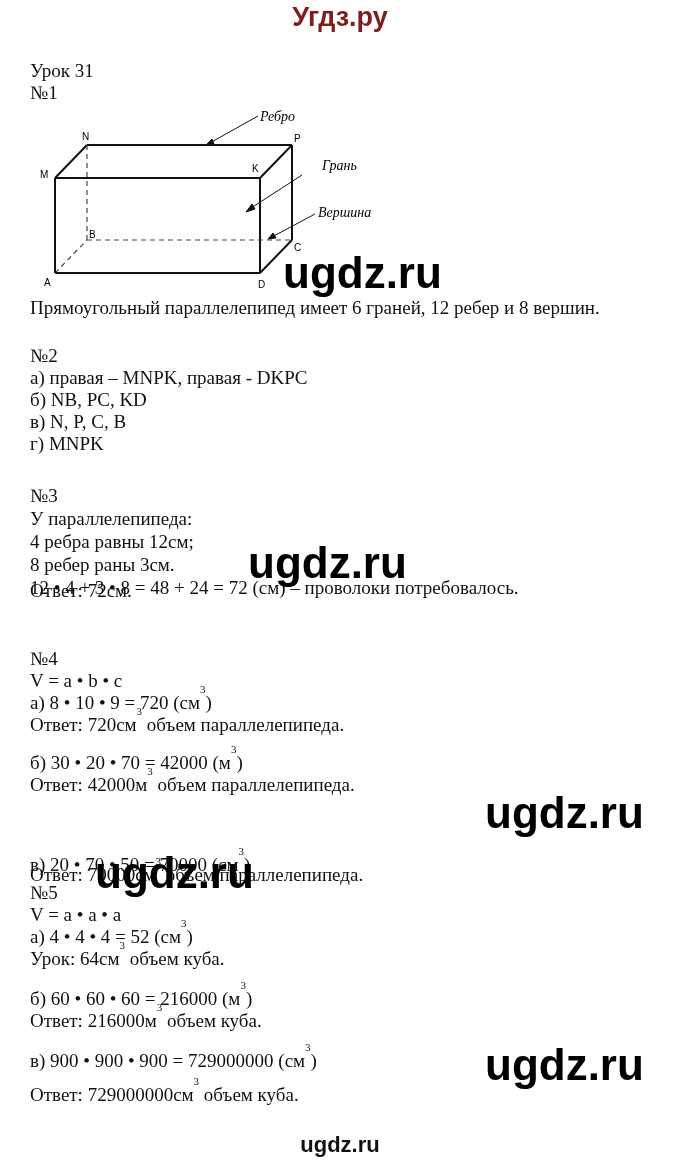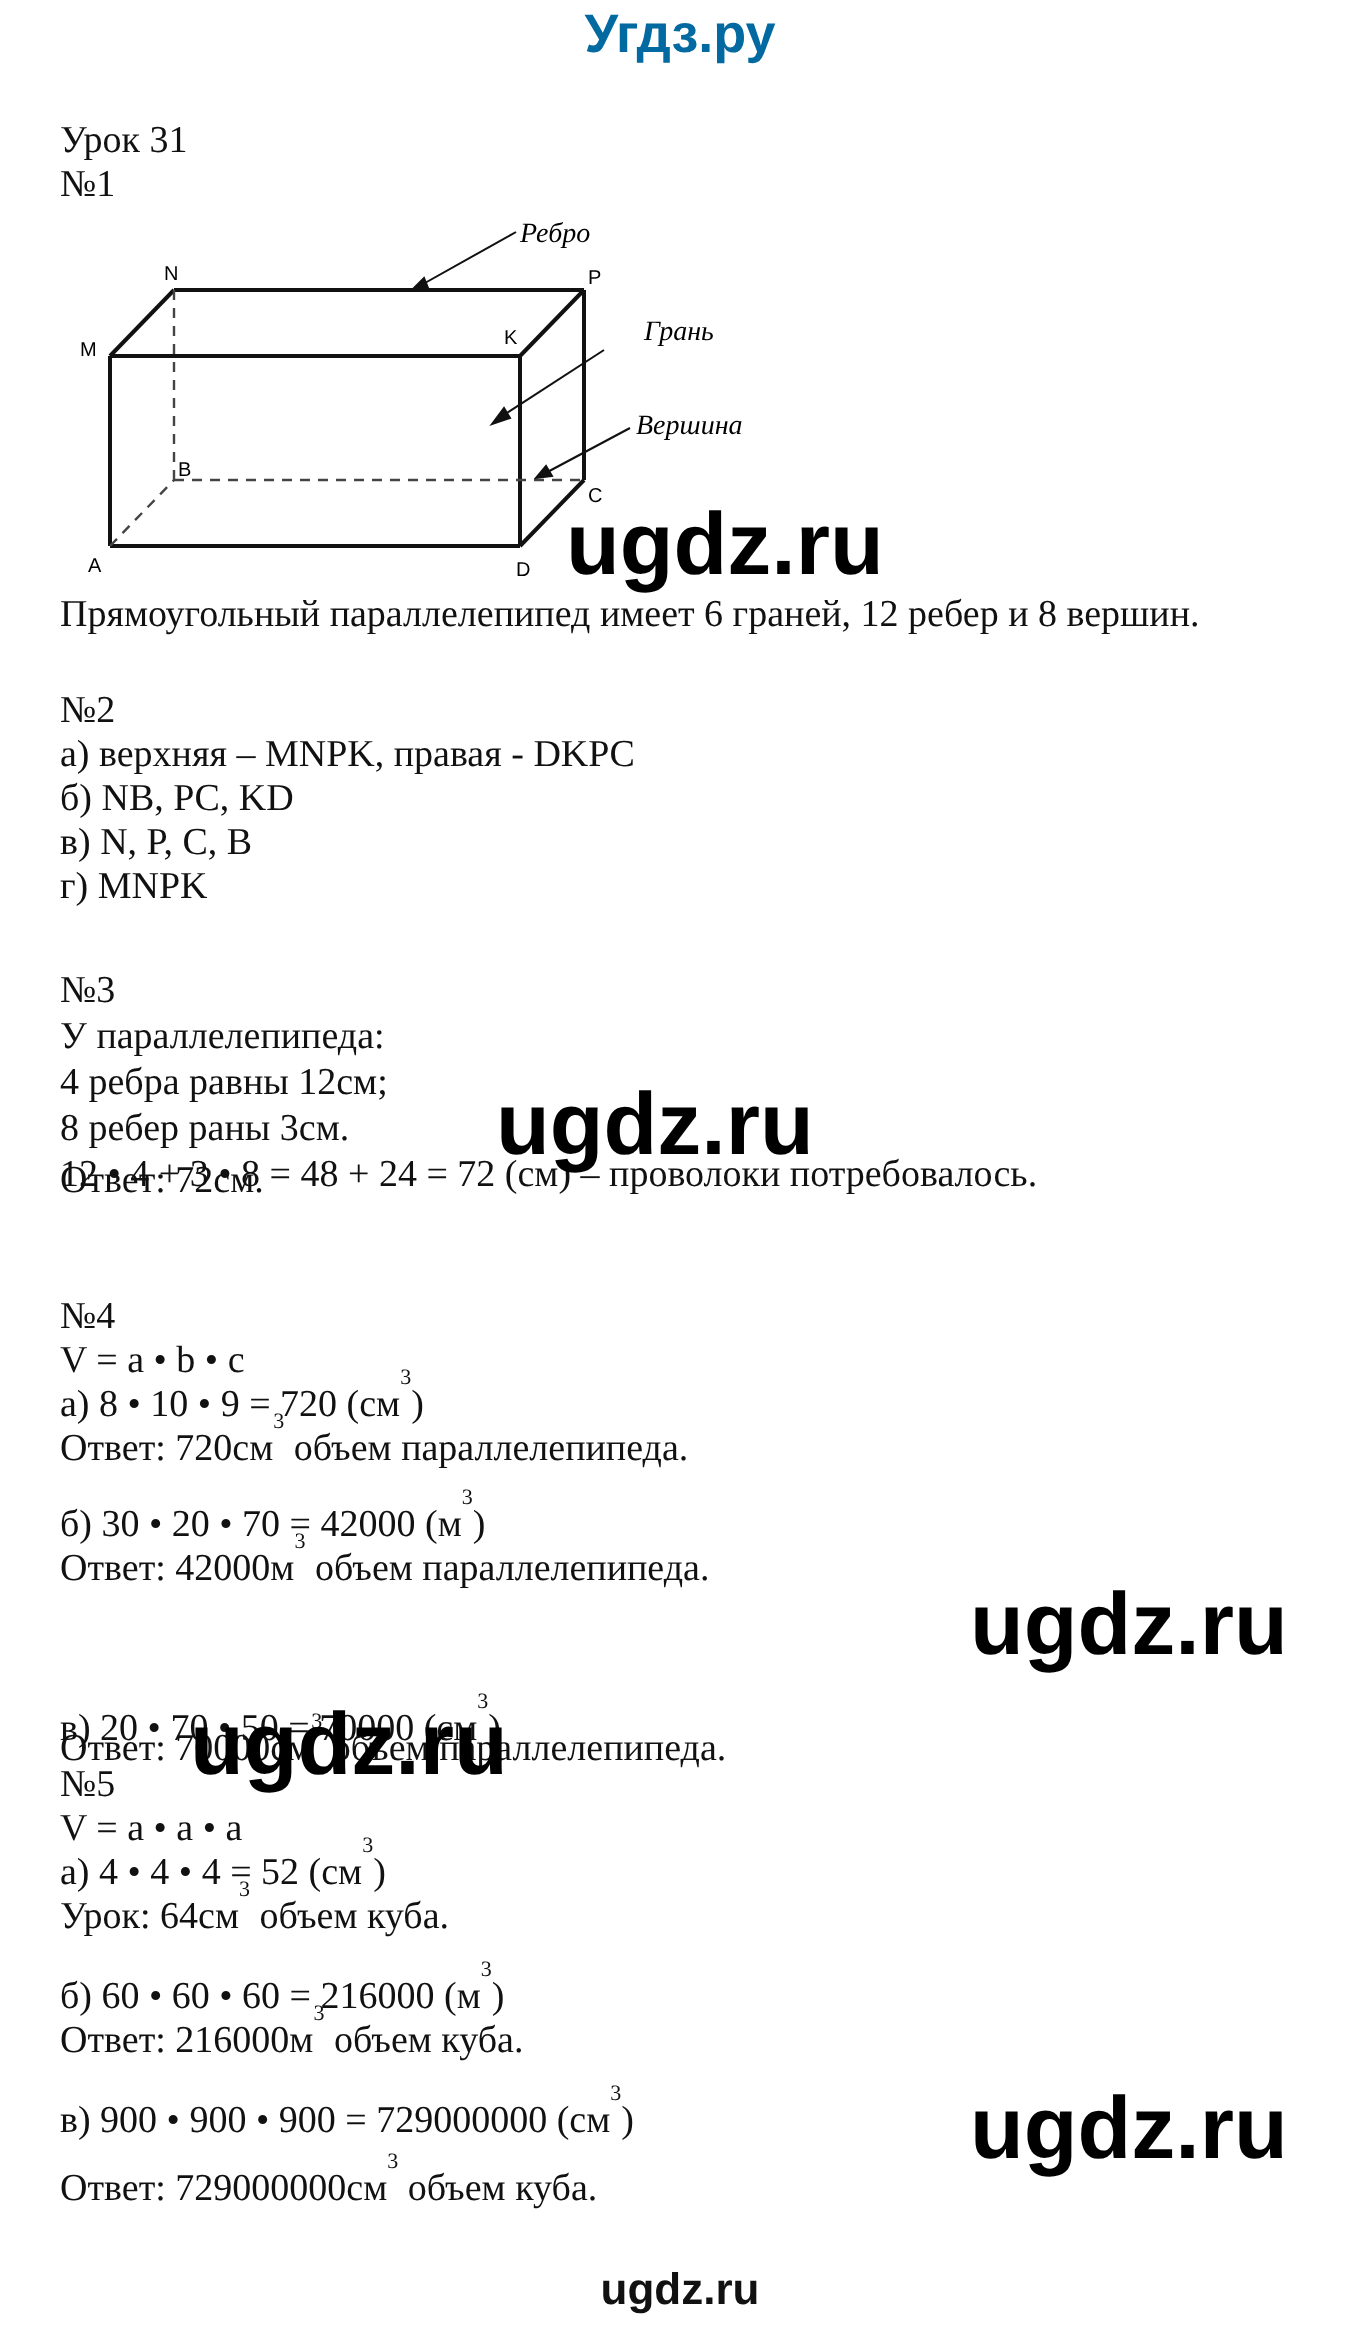--- a/index.html
+++ b/index.html
@@ -1,18 +1,18 @@
 <!DOCTYPE html>
 <html><head>
   <meta charset="utf-8">
   <style>
     html, body { margin: 0; padding: 0; background: #ffffff; }
     body { width: 680px; height: 1165px; position: relative; overflow: hidden; color: #111; }
     .site-title { position: absolute; top: 2px; left: 0; width: 680px; text-align: center;
-      font-family: "Liberation Sans", sans-serif; font-weight: bold; font-size: 27px; color: #0369a1; }
+      font-family: "Liberation Sans", sans-serif; font-weight: bold; font-size: 27px; color: #7f1d1d; }
     .footer-brand { position: absolute; top: 1132px; left: 0; width: 680px; text-align: center;
       font-family: "Liberation Sans", sans-serif; font-weight: bold; font-size: 22px; color: #111; }
     .doc { position: absolute; left: 30px; top: 60px; width: 640px;
       font-family: "Liberation Serif", serif; font-size: 19px; line-height: 22px; color: #111; }
     .abs { position: absolute; white-space: nowrap; }
     .h { font-weight: normal; }
     .it { }
     sup { font-size: 11px; vertical-align: top; position: relative; top: -3px; line-height: 0; }
     .wm { position: absolute; font-family: "Liberation Sans", sans-serif; font-weight: bold;
       font-size: 44px; color: #000; letter-spacing: 0px; white-space: nowrap; }
@@ -69,21 +69,21 @@
   <text class="callout" x="230" y="21">Ребро</text>
   <text class="callout" x="292" y="70">Грань</text>
   <text class="callout" x="288" y="117">Вершина</text>
 </svg>
 
 <div class="doc" style="top:0">
   <div class="abs" style="top:297px">Прямоугольный параллелепипед имеет 6 граней, 12 ребер и 8 вершин.</div>
 
   <div class="abs h" style="top:345px">№2</div>
   <div class="abs" style="top:367px">
-    <span>а) верхняя – </span><span class="it">MNPK</span><span>, правая - </span><span class="it">DKPC</span>
+    <span>а) правая – </span><span class="it">MNPK</span><span>, правая - </span><span class="it">DKPC</span>
   </div>
   <div class="abs" style="top:389px">
     <span>б) </span><span class="it">NB, PC, KD</span>
   </div>
   <div class="abs" style="top:411px">
     <span>в) </span><span class="it">N, P, C, B</span>
   </div>
   <div class="abs" style="top:433px">
     <span>г) </span><span class="it">MNPK</span>
   </div>

